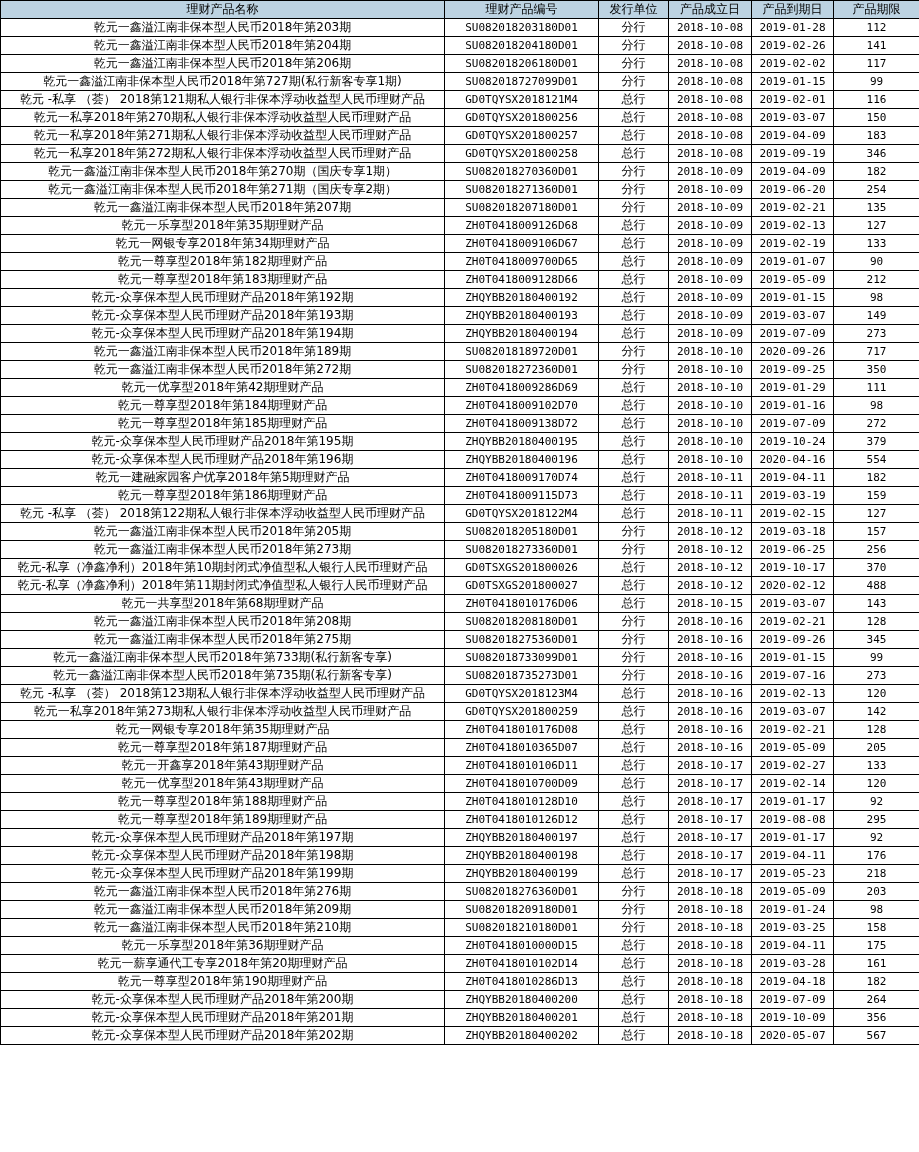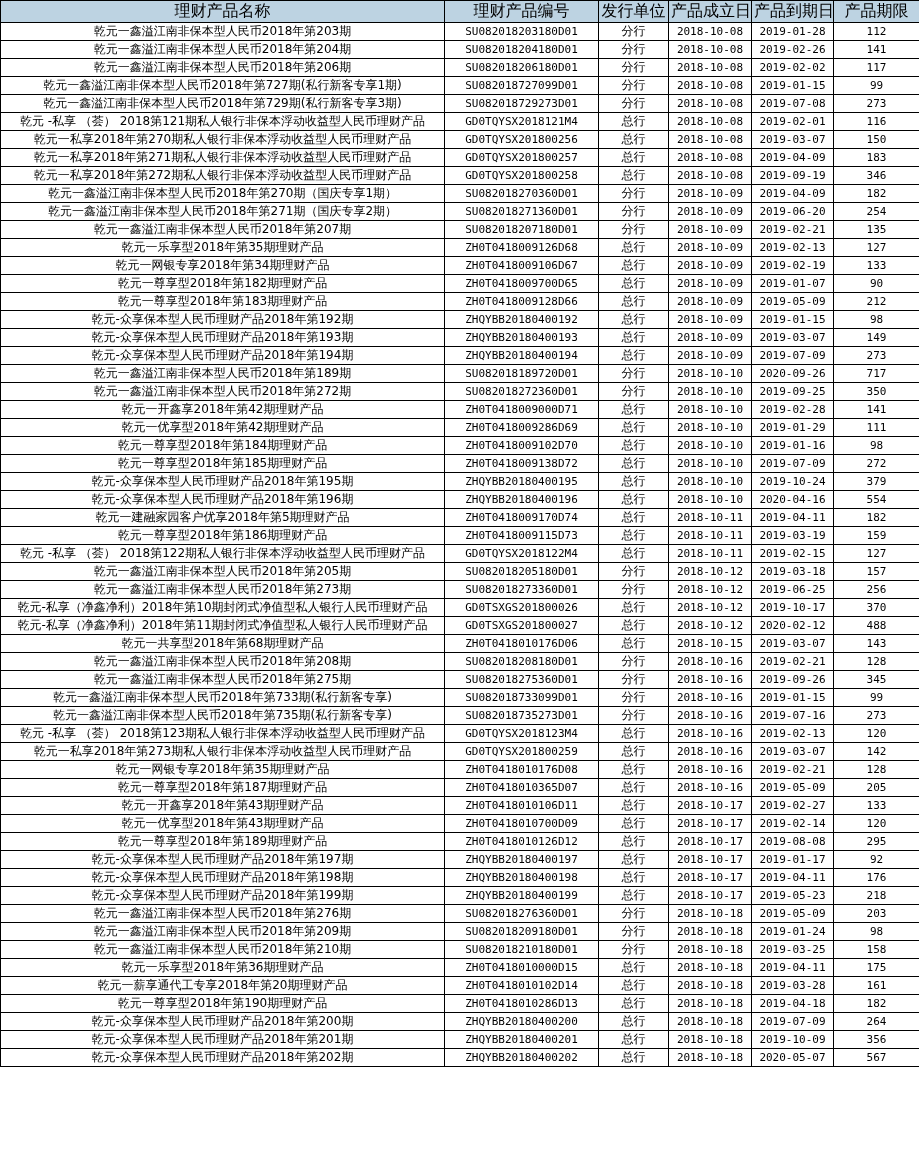--- a/index.html
+++ b/index.html
@@ -20,21 +20,21 @@
     padding: 0 2px;
     text-align: center;
     vertical-align: middle;
     overflow: hidden;
     white-space: nowrap;
     box-sizing: border-box;
   }
   th {
     background: var(--header-bg, #bdd3e2);
     font-weight: normal;
-    font-size: 16px;
+    font-size: 12px;
     color: #000;
   }
   td {
     font-size: 12px;
     color: #000;
     background: #fff;
   }
   td.mono {
     font-family: "DejaVu Sans Mono", monospace;
     font-size: 11px;
@@ -92,28 +92,20 @@
       </tr>
       <tr>
         <td class="name">乾元一鑫溢江南非保本型人民币2018年第727期(私行新客专享1期)</td>
         <td class="mono">SU082018727099D01</td>
         <td class="name">分行</td>
         <td class="mono">2018-10-08</td>
         <td class="mono">2019-01-15</td>
         <td class="mono">99</td>
       </tr>
       <tr>
-        <td class="name">乾元一鑫溢江南非保本型人民币2018年第729期(私行新客专享3期)</td>
-        <td class="mono">SU082018729273D01</td>
-        <td class="name">分行</td>
-        <td class="mono">2018-10-08</td>
-        <td class="mono">2019-07-08</td>
-        <td class="mono">273</td>
-      </tr>
-      <tr>
         <td class="name">乾元 -私享 （荟） 2018第121期私人银行非保本浮动收益型人民币理财产品</td>
         <td class="mono">GD0TQYSX2018121M4</td>
         <td class="name">总行</td>
         <td class="mono">2018-10-08</td>
         <td class="mono">2019-02-01</td>
         <td class="mono">116</td>
       </tr>
       <tr>
         <td class="name">乾元一私享2018年第270期私人银行非保本浮动收益型人民币理财产品</td>
         <td class="mono">GD0TQYSX201800256</td>
@@ -226,28 +218,20 @@
         <td class="mono">2020-09-26</td>
         <td class="mono">717</td>
       </tr>
       <tr>
         <td class="name">乾元一鑫溢江南非保本型人民币2018年第272期</td>
         <td class="mono">SU082018272360D01</td>
         <td class="name">分行</td>
         <td class="mono">2018-10-10</td>
         <td class="mono">2019-09-25</td>
         <td class="mono">350</td>
-      </tr>
-      <tr>
-        <td class="name">乾元一开鑫享2018年第42期理财产品</td>
-        <td class="mono">ZH0T0418009000D71</td>
-        <td class="name">总行</td>
-        <td class="mono">2018-10-10</td>
-        <td class="mono">2019-02-28</td>
-        <td class="mono">141</td>
       </tr>
       <tr>
         <td class="name">乾元一优享型2018年第42期理财产品</td>
         <td class="mono">ZH0T0418009286D69</td>
         <td class="name">总行</td>
         <td class="mono">2018-10-10</td>
         <td class="mono">2019-01-29</td>
         <td class="mono">111</td>
       </tr>
       <tr>
@@ -418,20 +402,28 @@
         <td class="mono">2019-02-27</td>
         <td class="mono">133</td>
       </tr>
       <tr>
         <td class="name">乾元一优享型2018年第43期理财产品</td>
         <td class="mono">ZH0T0418010700D09</td>
         <td class="name">总行</td>
         <td class="mono">2018-10-17</td>
         <td class="mono">2019-02-14</td>
         <td class="mono">120</td>
+      </tr>
+      <tr>
+        <td class="name">乾元一尊享型2018年第188期理财产品</td>
+        <td class="mono">ZH0T0418010128D10</td>
+        <td class="name">总行</td>
+        <td class="mono">2018-10-17</td>
+        <td class="mono">2019-01-17</td>
+        <td class="mono">92</td>
       </tr>
       <tr>
         <td class="name">乾元一尊享型2018年第189期理财产品</td>
         <td class="mono">ZH0T0418010126D12</td>
         <td class="name">总行</td>
         <td class="mono">2018-10-17</td>
         <td class="mono">2019-08-08</td>
         <td class="mono">295</td>
       </tr>
       <tr>

